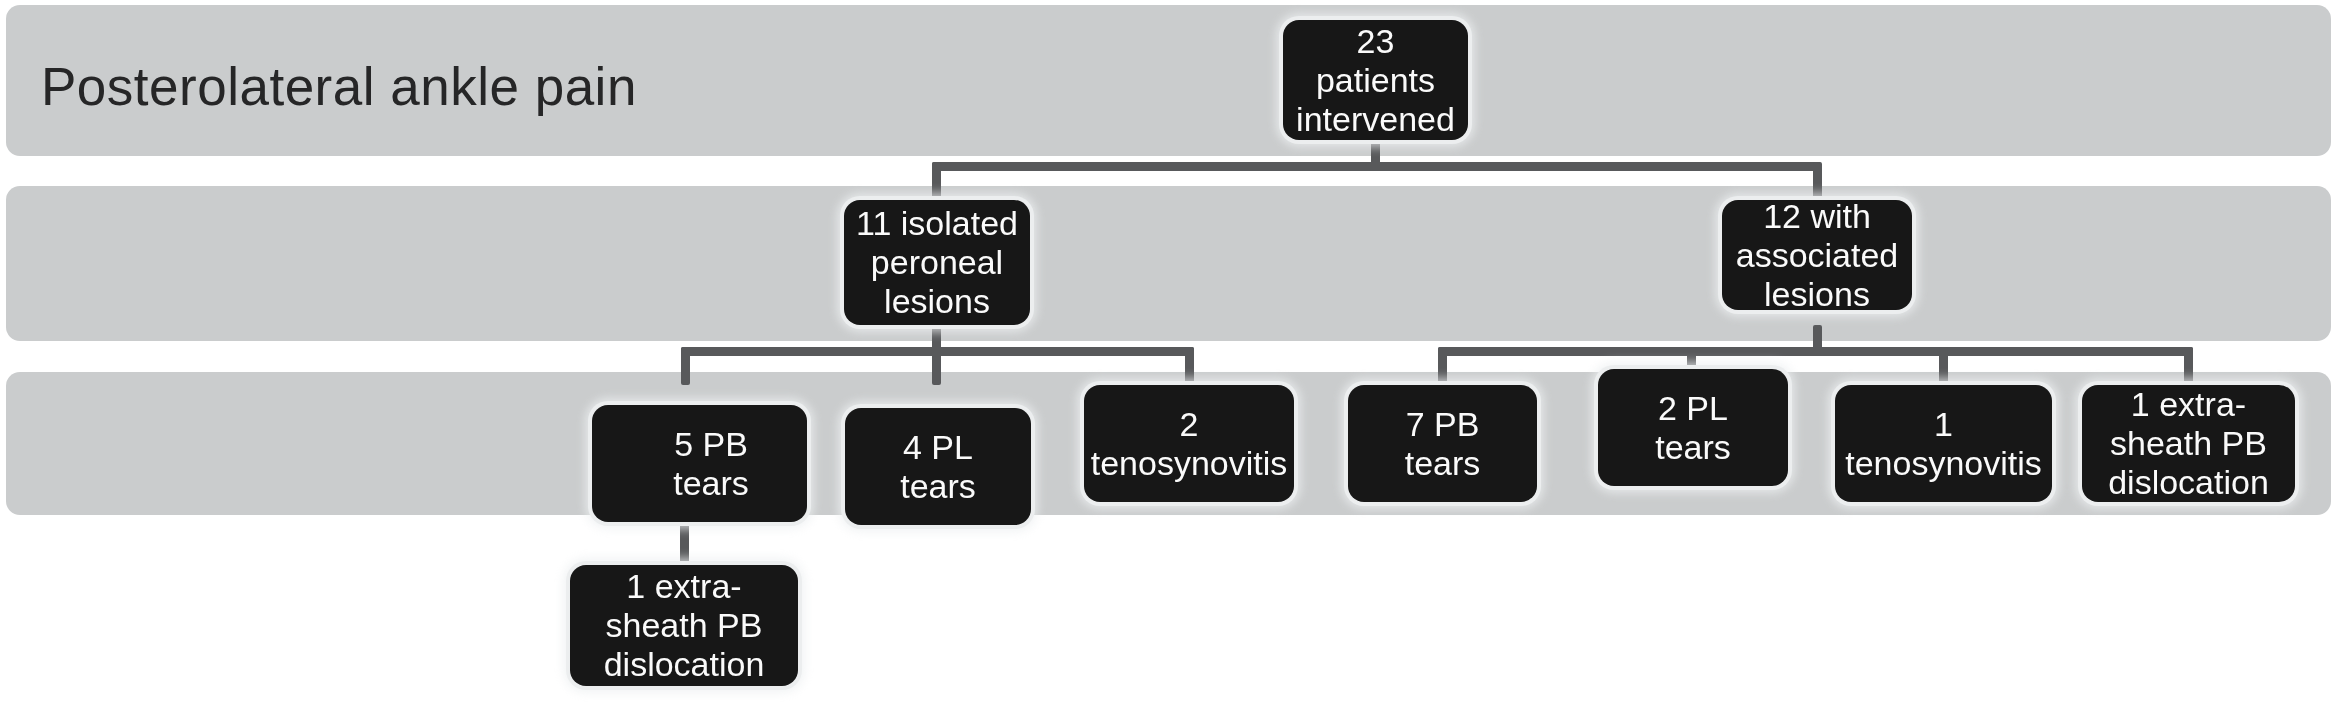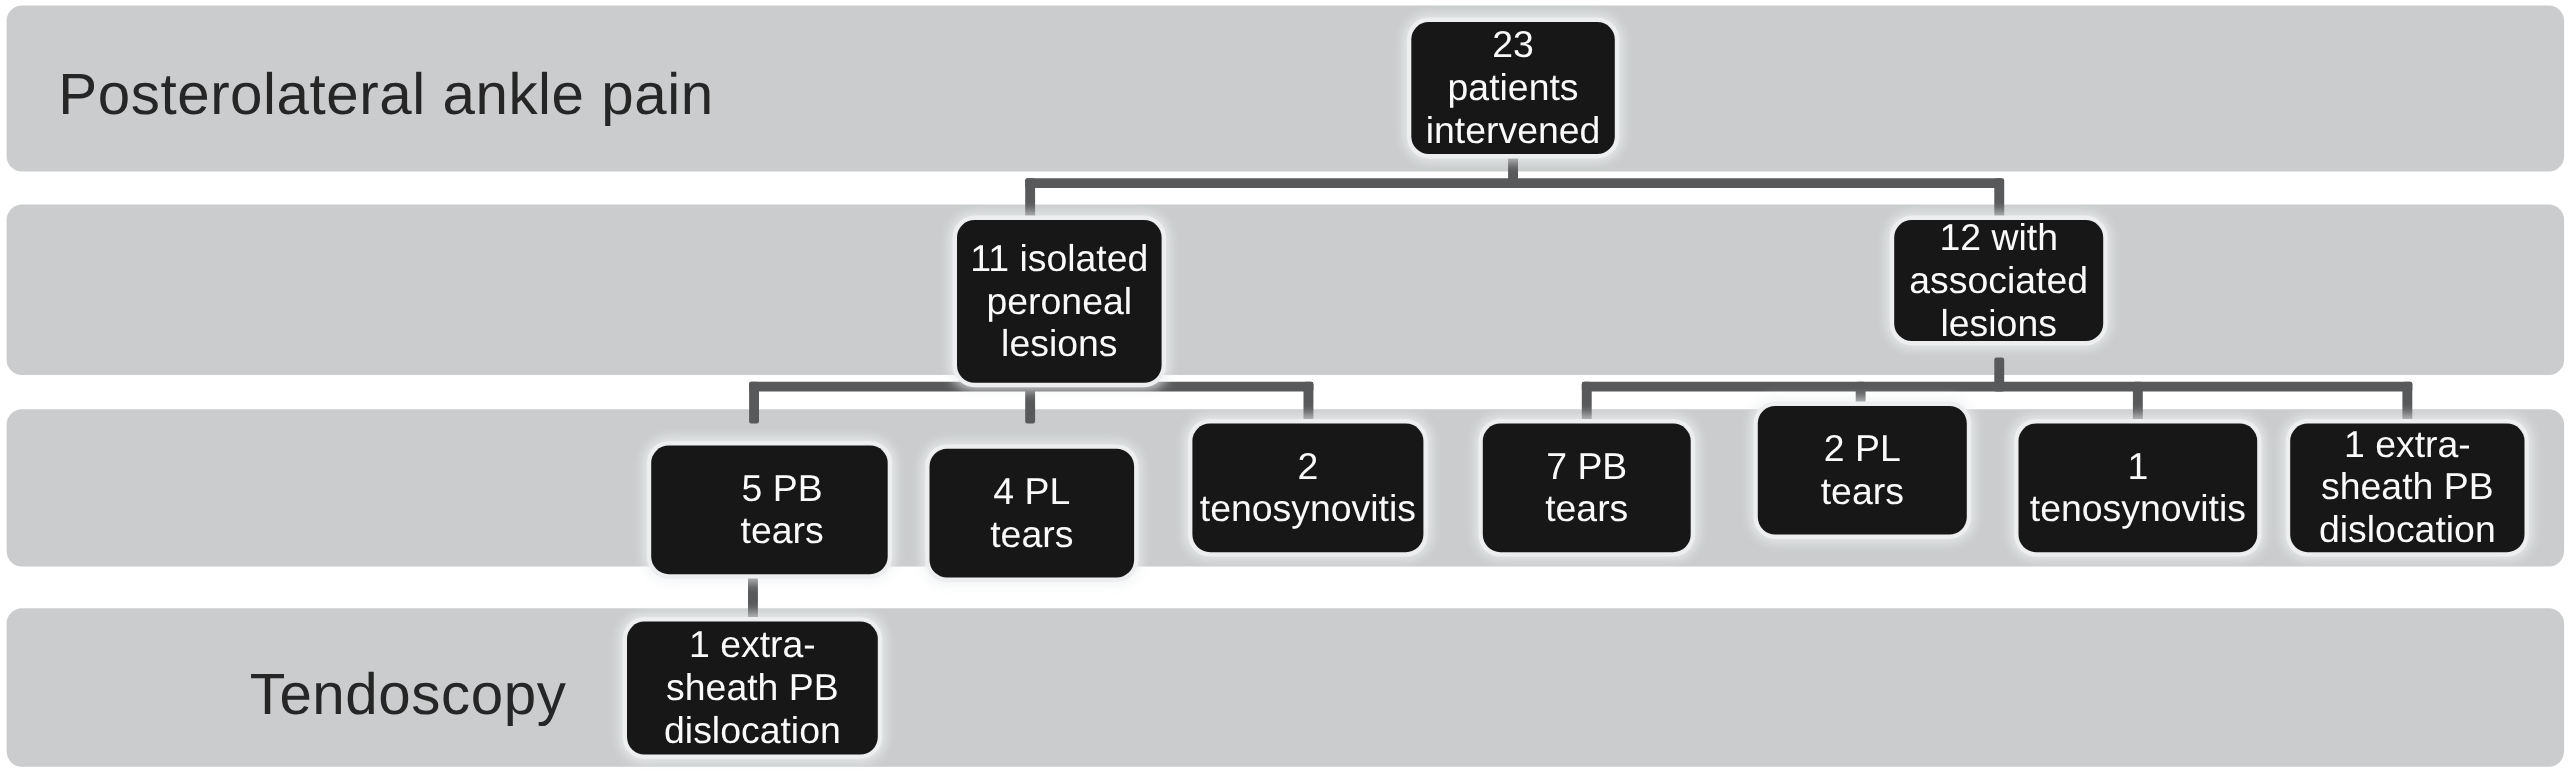--- a/index.html
+++ b/index.html
@@ -30,42 +30,42 @@
   .band-2{top:186px;height:155px;}
   .band-3{top:372px;height:143px;}
   .band-4{top:553px;height:144px;}
   .band-label{
     color:var(--label-text);
     font-size:53px;
     line-height:1;
     position:relative;top:6px;
     letter-spacing:0.5px;
   }
-  .band-1 .band-label{padding-left:47px;}
+  .band-1 .band-label{padding-left:35px;}
   .band-4 .band-label{padding-left:221px;}
 
   
   .line{position:absolute;background:var(--connector);border-radius:2px;}
   .line.h{height:9px;}
   .line.v{width:9px;}
 
   
   .node{
     position:absolute;
     background:var(--node-bg);
     color:var(--node-text);
     border-radius:16px;
     display:flex;align-items:center;justify-content:center;
     text-align:center;
     white-space:pre-line;
     font-size:34px;line-height:39px;
     box-shadow:0 0 0 4px var(--halo), 0 0 10px 7px rgba(238,240,241,0.75);
   }
   .n-root{left:1283px;top:20px;width:185px;height:120px;}
-  .n-isolated{left:870px;top:200px;width:186px;height:148px;}
+  .n-isolated{left:844px;top:200px;width:186px;height:125px;}
   .n-associated{left:1722px;top:200px;width:190px;height:110px;}
   .n-iso-pb{left:592px;top:405px;width:192px;height:117px;padding-left:23px;}
   .n-iso-pl{left:845px;top:385px;width:186px;height:117px;margin-top:23px;}
   .n-iso-teno{left:1084px;top:385px;width:210px;height:117px;}
   .n-asc-pb{left:1348px;top:385px;width:189px;height:117px;text-align:center;}
   .n-asc-pl{left:1598px;top:369px;width:190px;height:117px;}
   .n-asc-teno{left:1835px;top:385px;width:217px;height:117px;}
   .n-asc-dis{left:2082px;top:385px;width:213px;height:117px;}
   .n-tendo-dis{left:570px;top:565px;width:228px;height:121px;}
 
@@ -89,23 +89,20 @@
 </head>
 <body>
 
 <div class="figure">
 
   <div class="band band-1">
     <span class="band-label">Posterolateral ankle pain</span>
   </div>
   <div class="band band-2"></div>
   <div class="band band-3"></div>
-  <div class="band band-4">
-    <span class="band-label">Tendoscopy</span>
-  </div>
 
   <div class="line v c-root-v"></div>
   <div class="line h c-rail1"></div>
   <div class="line v c-iso-top"></div>
   <div class="line v c-asc-top"></div>
 
   <div class="line v c-iso-bottom"></div>
   <div class="line h c-rail2l"></div>
   <div class="line v c-iso-pb"></div>
   <div class="line v c-iso-teno"></div>

